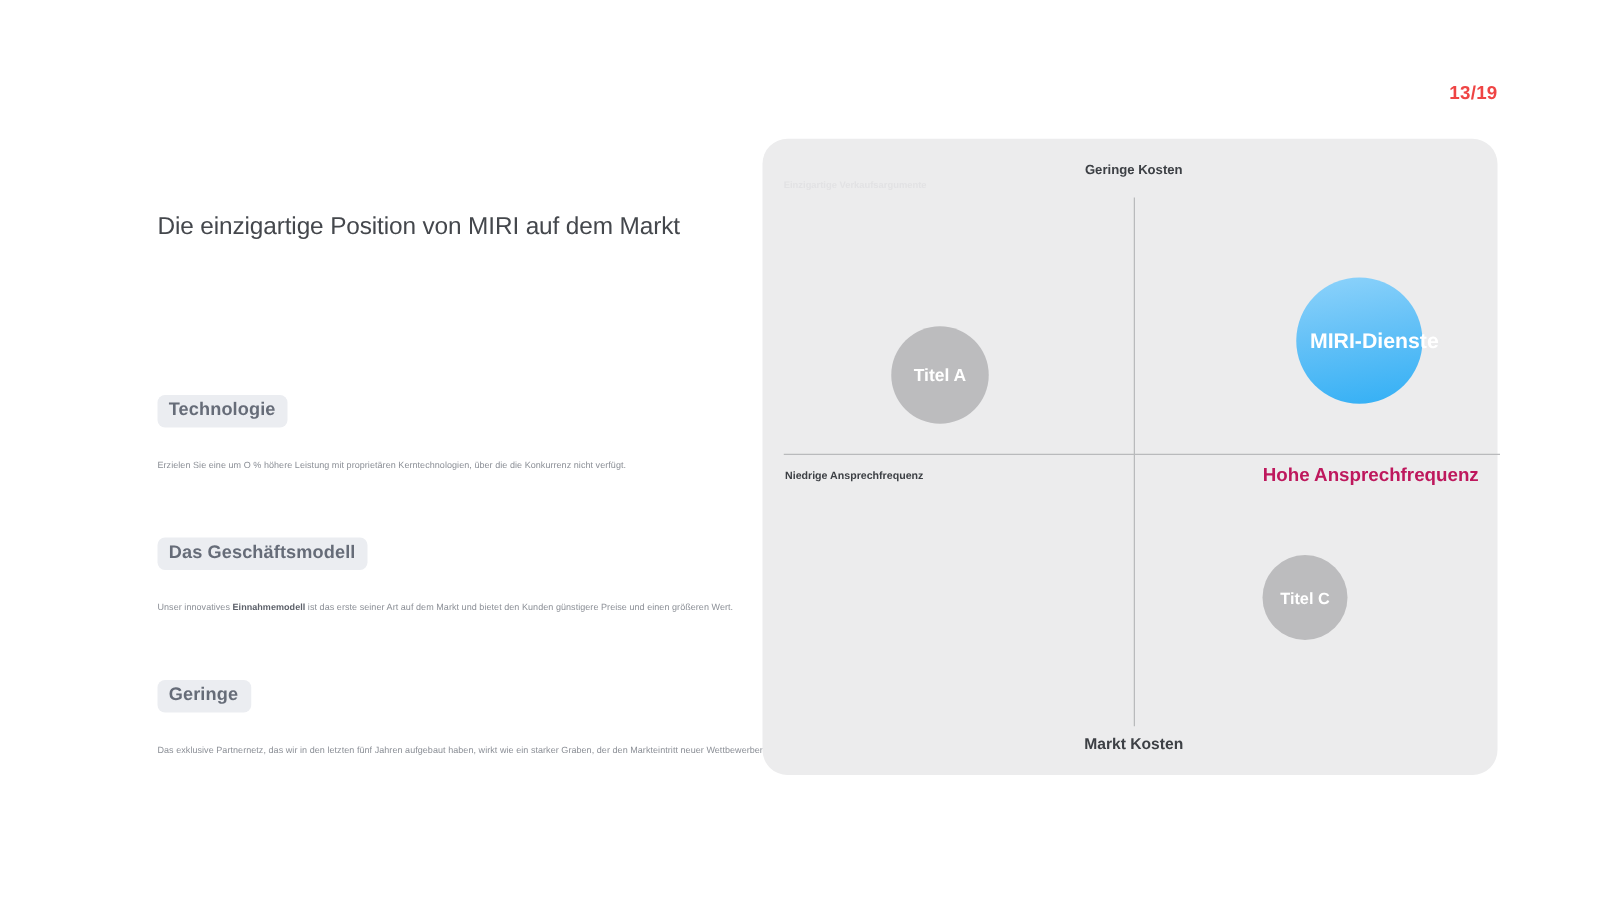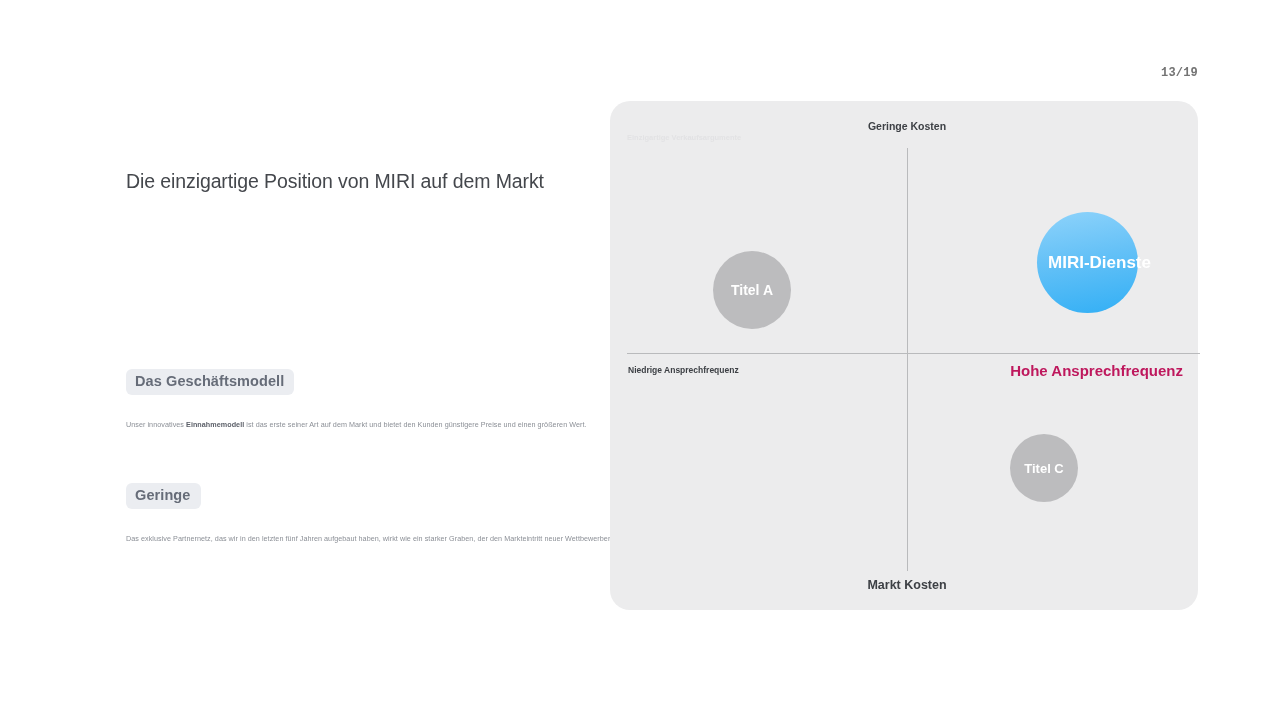--- a/index.html
+++ b/index.html
@@ -51,25 +51,24 @@
     font-weight: 400;
     color: #ffffff;
     white-space: nowrap;
     letter-spacing: -0.2px;
   }
 
   .page-counter {
     position: absolute;
     right: 82px;
     top: 66px;
-    font-size: 12px;
-    font-weight: bold;
-    color: #737373;
+    font-size: 15px;
+    font-weight: bold;
+    color: #ef4444;
     letter-spacing: 0.2px;
-    font-family: Liberation Mono, monospace;
   }
 
   
   .left-col {
     position: absolute;
     left: 126px;
     top: 170px;
     width: 450px;
   }
 
@@ -107,21 +106,21 @@
     color: #8b8f96;
     letter-spacing: 0.05px;
     white-space: nowrap;
   }
   .section-body b { color: #5c6069; font-weight: bold; }
 
   
   .matrix-panel {
     position: absolute;
     left: 610px;
-    top: 101px;
+    top: 111px;
     width: 588px;
     height: 509px;
     background: #ececed;
     border-radius: 20px;
   }
 
   .axis-v {
     position: absolute;
     left: 297px;
     top: 47px;
@@ -216,20 +215,26 @@
 
 
   <div class="page-counter">13/19</div>
 
   <div class="left-col">
     <div class="lead-title">Die einzigartige Position von MIRI auf dem Markt</div>
   </div>
 
   <div class="sections">
 
+    <div class="section section-1">
+      <span class="section-pill">Technologie</span>
+      <div class="section-body">
+        <span>Erzielen Sie eine um O % höhere Leistung mit proprietären Kerntechnologien, über die die Konkurrenz nicht verfügt.</span>
+      </div>
+    </div>
 
     <div class="section section-2">
       <span class="section-pill">Das Geschäftsmodell</span>
       <div class="section-body">
         <span>Unser innovatives </span><b>Einnahmemodell</b><span> ist das erste seiner Art auf dem Markt und bietet den Kunden günstigere Preise und einen größeren Wert.</span>
       </div>
     </div>
 
     <div class="section section-3">
       <span class="section-pill">Geringe</span>

